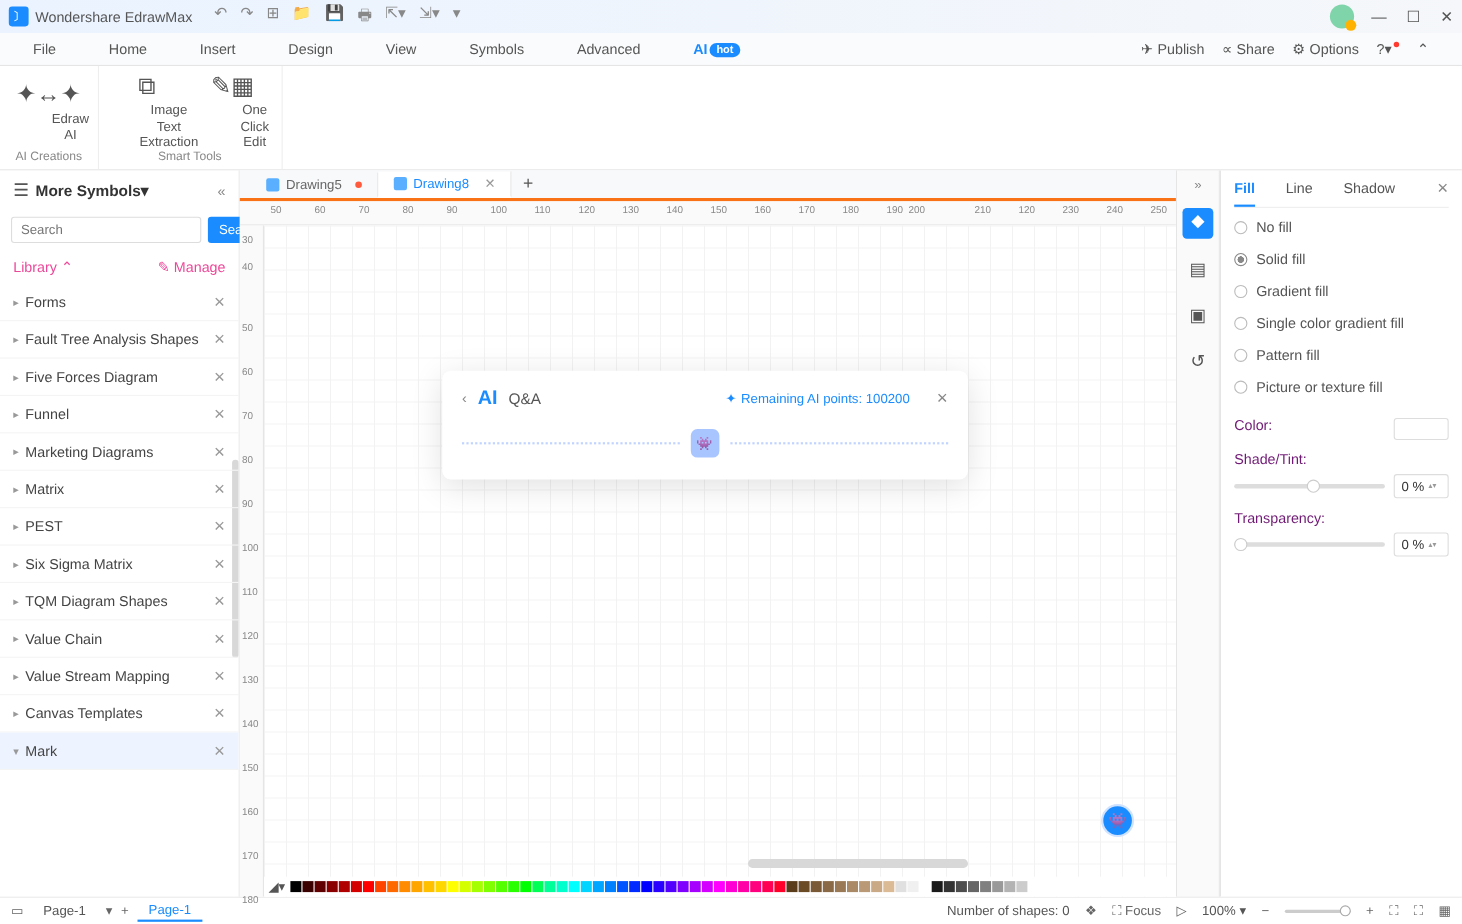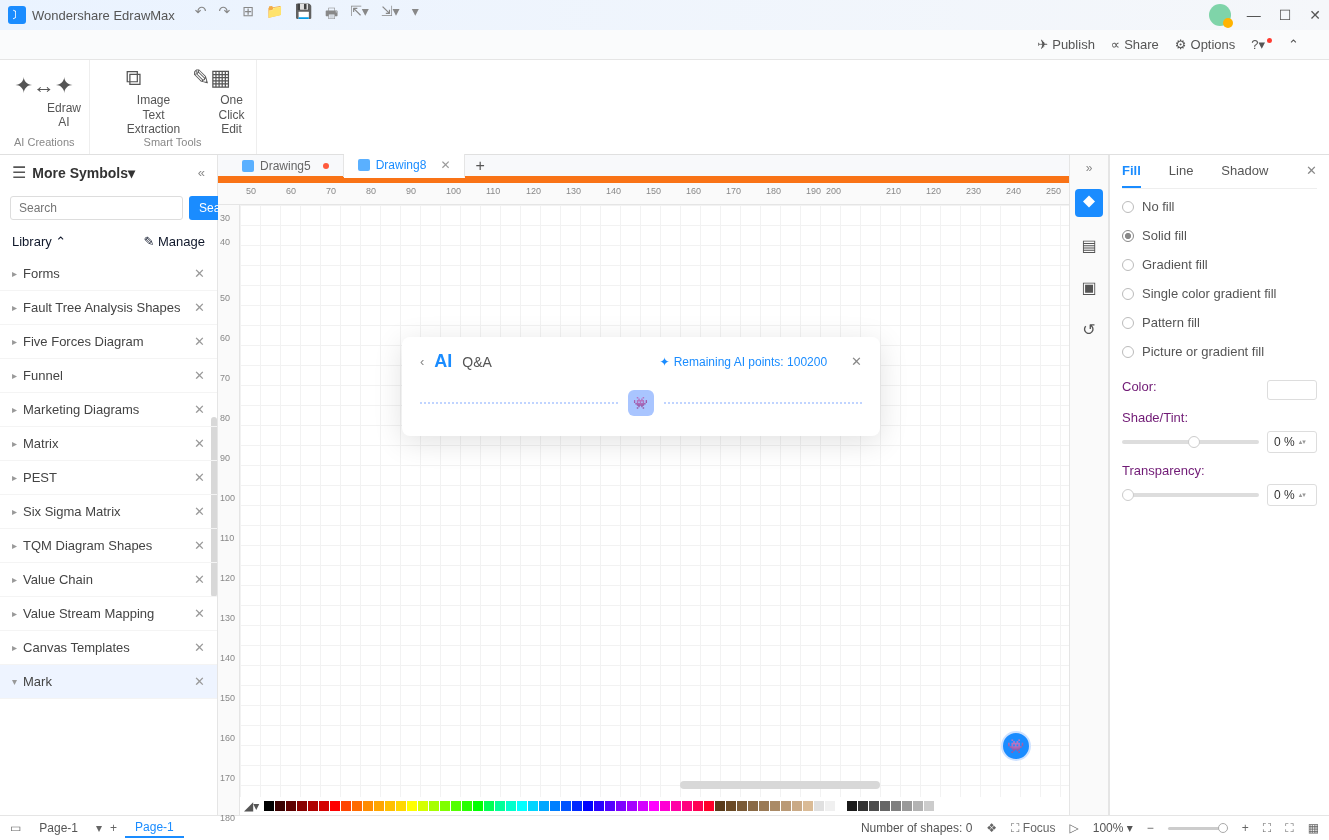--- a/index.html
+++ b/index.html
@@ -40,31 +40,31 @@
 
 .main { display: flex; height: 660px; }
 .left-panel { width: 218px; background: #fff; border-right: 1px solid #e5e5e5; display: flex; flex-direction: column; }
 .left-panel .header { display: flex; align-items: center; padding: 8px 12px; gap: 6px; }
 .left-panel .header .ham { font-size: 16px; color: #555; }
 .left-panel .header .title { font-size: 14px; font-weight: 600; color: #333; flex: 1; }
 .left-panel .header .collapse { color: #888; cursor: pointer; }
 .left-panel .search-row { display: flex; padding: 6px 10px; gap: 6px; }
 .left-panel .search-row input { flex: 1; border: 1px solid #ddd; border-radius: 3px; padding: 4px 8px; font-size: 12px; }
 .left-panel .search-row button { background: #1a8cff; color: #fff; border: none; border-radius: 3px; padding: 4px 10px; font-size: 12px; cursor: pointer; }
-.left-panel .library-row { display: flex; justify-content: space-between; padding: 8px 12px; font-size: 13px; color: #0f172a; }
+.left-panel .library-row { display: flex; justify-content: space-between; padding: 8px 12px; font-size: 13px; color: #ec4899; }
 .left-panel .lib-item { display: flex; align-items: center; padding: 9px 12px; font-size: 13px; color: #444; cursor: pointer; border-bottom: 1px solid #f4f4f4; position: relative; }
 .left-panel .lib-item .chev { color: #999; margin-right: 6px; font-size: 10px; }
 .left-panel .lib-item .close { margin-left: auto; color: #999; }
 .left-panel .lib-item.active { background: #eef4ff; }
 .left-panel .lib-list { flex: 1; overflow-y: auto; position: relative; }
 .lib-scrollbar-right { position: absolute; right: 0; top: 160px; width: 6px; height: 180px; background: #d8d8d8; border-radius: 3px; }
 
 
 .canvas-area { flex: 1; display: flex; flex-direction: column; background: #fff; position: relative; }
-.tab-strip { height: 28px; display: flex; align-items: center; background: #f8f9fb; border-bottom: 7px solid #f97316; padding-left: 10px; }
+.tab-strip { height: 28px; display: flex; align-items: center; background: #f8f9fb; border-bottom: 3px solid #f97316; padding-left: 10px; }
 .tab { padding: 4px 14px; display: flex; align-items: center; gap: 6px; font-size: 12px; color: #666; cursor: pointer; border-right: 1px solid #e5e5e5; }
 .tab.active { background: #fff; color: #1a8cff; border-bottom: 2px solid #fff; }
 .tab .doc-icon { width: 12px; height: 12px; background: #5ab0ff; border-radius: 2px; }
 .tab .dirty { width: 6px; height: 6px; background: #ff5a3c; border-radius: 50%; margin-left: 6px; }
 .tab .close { color: #999; margin-left: 8px; }
 .tab-add { padding: 0 10px; color: #555; font-size: 16px; cursor: pointer; }
 .hruler { height: 22px; background: #fafafa; border-bottom: 1px solid #e5e5e5; position: relative; font-size: 9px; color: #888; }
 .hruler .tick { position: absolute; top: 3px; }
 .canvas-content { flex: 1; position: relative; display: flex; }
 .vruler { width: 22px; background: #fafafa; border-right: 1px solid #e5e5e5; font-size: 9px; color: #888; position: relative; }
@@ -151,20 +151,30 @@
   <div class="spacer"></div>
   <div class="avatar"></div>
   <div class="wincontrols">
     <span>—</span>
     <span>☐</span>
     <span>✕</span>
   </div>
 </div>
 
 <div class="menubar">
+  <div class="menu">
+    <span class="menu-item">File</span>
+    <span class="menu-item">Home</span>
+    <span class="menu-item">Insert</span>
+    <span class="menu-item">Design</span>
+    <span class="menu-item">View</span>
+    <span class="menu-item">Symbols</span>
+    <span class="menu-item">Advanced</span>
+    <span class="menu-item active"><span>AI</span><span class="hot-badge">hot</span></span>
+  </div>
   <div class="spacer"></div>
   <div class="right-actions">
     <span>✈ <span>Publish</span></span>
     <span>∝ <span>Share</span></span>
     <span>⚙ <span>Options</span></span>
     <span>?▾<span class="notif-dot"></span></span>
     <span>⌃</span>
   </div>
 </div>
 
@@ -459,21 +469,21 @@
         <div class="radio-row">
           <span class="radio"></span>
           <span>Single color gradient fill</span>
         </div>
         <div class="radio-row">
           <span class="radio"></span>
           <span>Pattern fill</span>
         </div>
         <div class="radio-row">
           <span class="radio"></span>
-          <span>Picture or gradient fill</span>
+          <span>Picture or texture fill</span>
         </div>
       </div>
     <div class="field" style="display:flex;align-items:center">
       <span class="field-label">Color:</span>
       <div class="color-swatch"></div>
     </div>
     <div class="field">
       <div class="field-label">Shade/Tint:</div>
       <div class="slider-row">
         <div class="slider">

